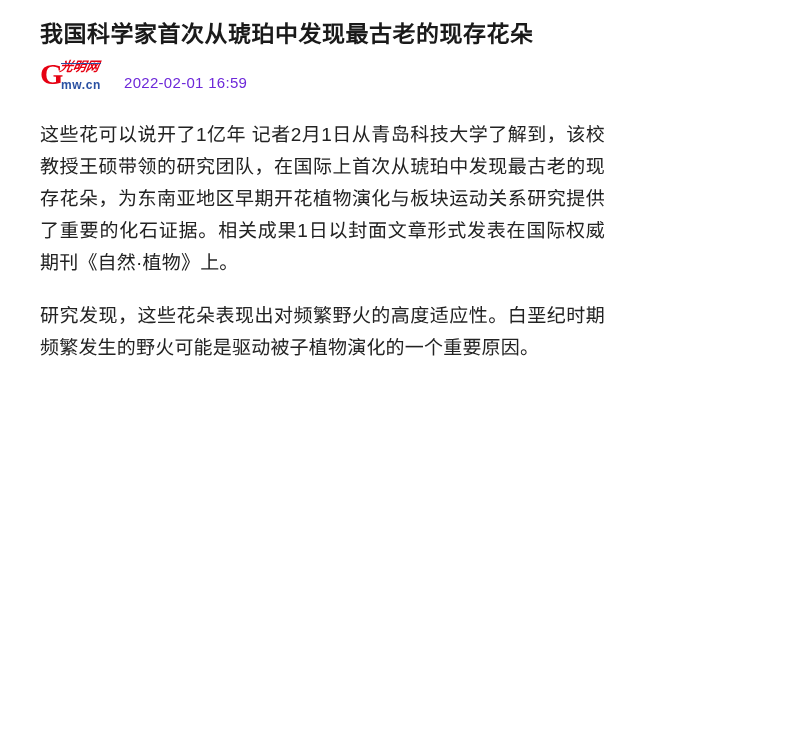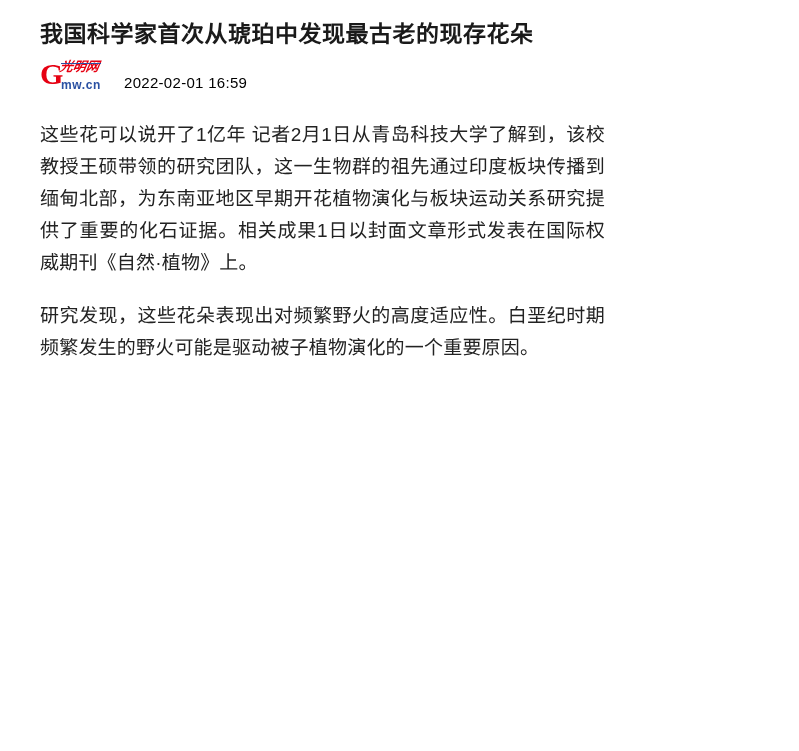--- a/index.html
+++ b/index.html
@@ -74,21 +74,21 @@
     letter-spacing: 0.6px;
     color: #2b51a3;
     border-top: 1px solid #2b51a3;
     padding-top: 17px;
     line-height: 9px;
     text-transform: lowercase;
   }
   .publish-time {
     margin-left: 14px;
     font-size: 15px;
-    color: #000000;
+    color: #6d28d9;
     letter-spacing: 0.3px;
     margin-top: 14px;
   }
   .article-body p {
     margin: 0 0 21px 0;
     font-size: 19px;
     line-height: 32px;
     color: #222222;
     text-align: justify;
     white-space: pre-wrap;
@@ -105,17 +105,17 @@
   <div class="meta-row">
     <span class="gmw-logo">
       <span class="logo-g">G</span>
       <span class="logo-script">光明网</span>
       <span class="logo-mwcn">mw.cn</span>
     </span>
     <span class="publish-time">2022-02-01 16:59</span>
   </div>
 
   <div class="article-body">
-    <p>这些花可以说开了1亿年 记者2月1日从青岛科技大学了解到，该校教授王硕带领的研究团队，这一生物群的祖先通过印度板块传播到缅甸北部，为东南亚地区早期开花植物演化与板块运动关系研究提供了重要的化石证据。相关成果1日以封面文章形式发表在国际权威期刊《自然·植物》上。</p>
+    <p>这些花可以说开了1亿年 记者2月1日从青岛科技大学了解到，该校教授王硕带领的研究团队，在国际上首次从琥珀中发现最古老的现存花朵，为东南亚地区早期开花植物演化与板块运动关系研究提供了重要的化石证据。相关成果1日以封面文章形式发表在国际权威期刊《自然·植物》上。</p>
     <p>研究发现，这些花朵表现出对频繁野火的高度适应性。白垩纪时期频繁发生的野火可能是驱动被子植物演化的一个重要原因。</p>
   </div>
 
 </div>
 
 </body></html>

